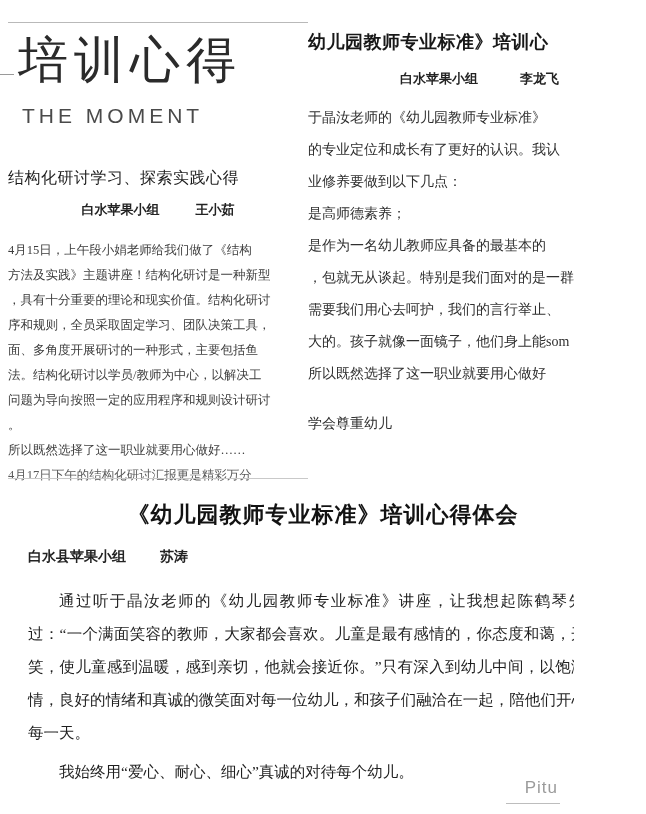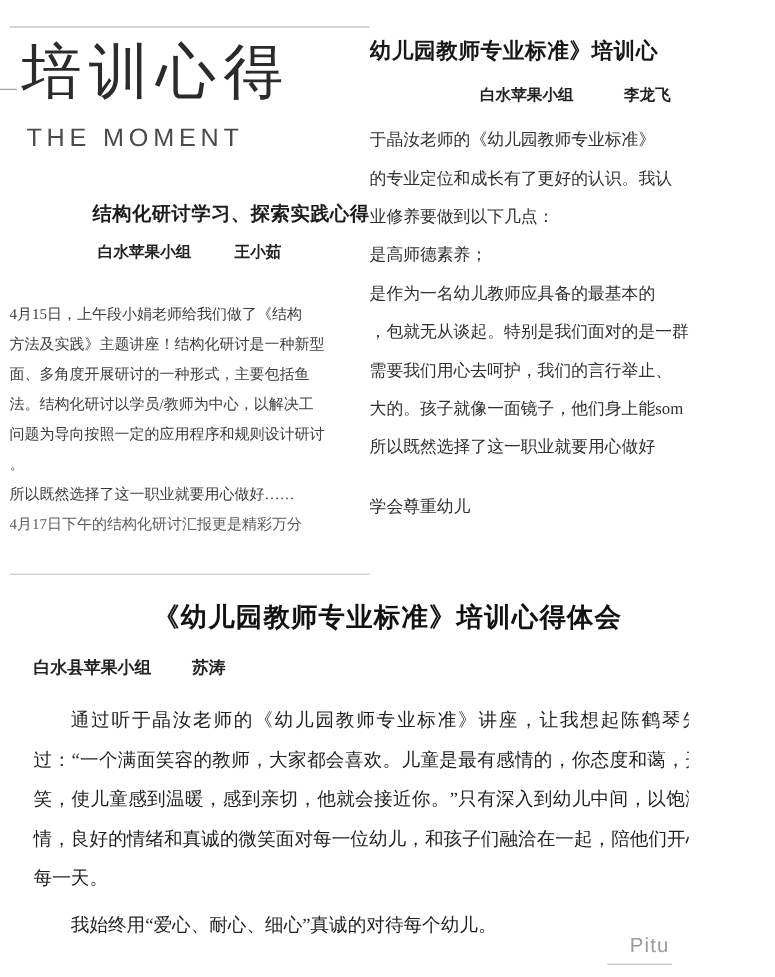--- a/index.html
+++ b/index.html
@@ -70,37 +70,37 @@
 
   
   .left-article {
     position: absolute;
     left: 8px;
     top: 168px;
     width: 300px;
   }
   .left-title {
     font-size: 16px;
-    font-weight: bold;
-    text-align: right;
+    font-weight: normal;
+    text-align: left;
     color: #1c1c1c;
     letter-spacing: 0.5px;
     white-space: nowrap;
   }
   .byline-row {
     display: flex;
     justify-content: center;
     gap: 36px;
     margin-top: 12px;
     font-size: 13px;
     font-weight: bold;
     color: #232323;
   }
   .left-body {
-    margin-top: 31px;
+    margin-top: 19px;
     font-size: 12.5px;
     line-height: 25px;
     color: #3c3c3c;
   }
   .left-body p {
     margin: 0;
     white-space: nowrap;
     overflow: hidden;
   }
   .left-body p.faded {
@@ -224,20 +224,22 @@
 
   <div class="left-article">
     <div class="left-title">结构化研讨学习、探索实践心得</div>
     <div class="byline-row">
       <span>白水苹果小组</span>
       <span>王小茹</span>
     </div>
     <div class="left-body">
       <p>4月15日，上午段小娟老师给我们做了《结构</p>
       <p>方法及实践》主题讲座！结构化研讨是一种新型</p>
+      <p>，具有十分重要的理论和现实价值。结构化研讨</p>
+      <p>序和规则，全员采取固定学习、团队决策工具，</p>
       <p>面、多角度开展研讨的一种形式，主要包括鱼</p>
       <p>法。结构化研讨以学员/教师为中心，以解决工</p>
       <p>问题为导向按照一定的应用程序和规则设计研讨</p>
       <p>。</p>
       <p>所以既然选择了这一职业就要用心做好……</p>
       <p class="faded">4月17日下午的结构化研讨汇报更是精彩万分</p>
     </div>
   </div>
   <div class="left-article-rule"></div>
 

